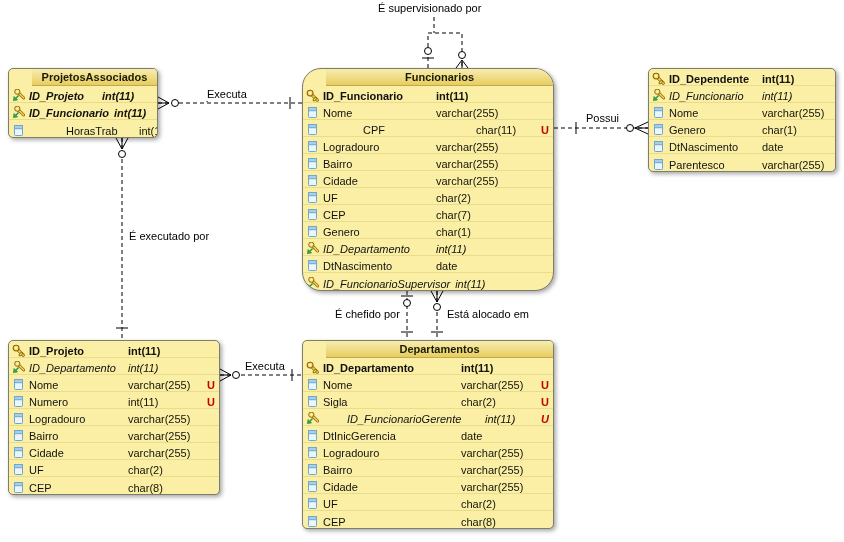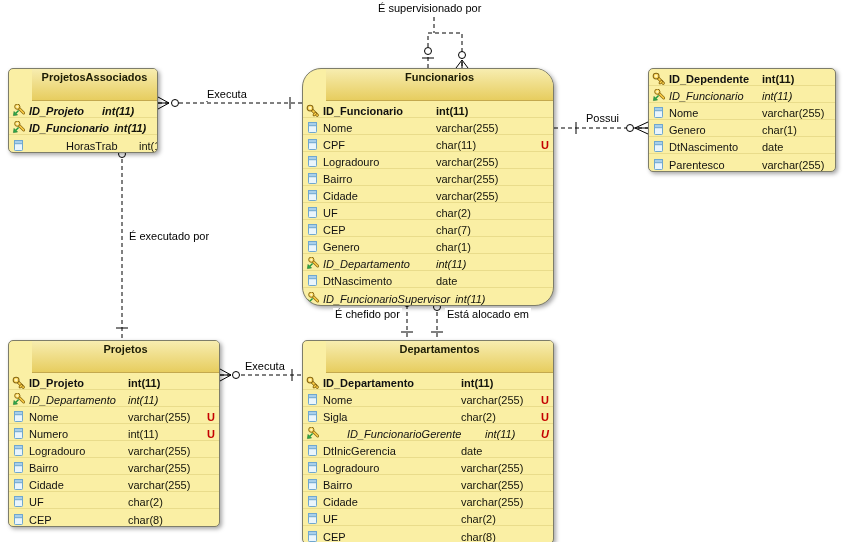--- a/index.html
+++ b/index.html
@@ -14,21 +14,21 @@
   .rel-label{
     position:absolute;z-index:3;background:#ffffff;padding:0 2px;white-space:nowrap;
     font-size:11px;line-height:13px;color:#000;
   }
   .table-node{
     position:absolute;z-index:2;box-sizing:border-box;
     border:1px solid #7d7d6a;border-radius:5px;background:#FAEFA4;
     box-shadow:2px 2px 4px rgba(0,0,0,0.35);overflow:hidden;
   }
   .table-header{
-    box-sizing:border-box;height:32px;line-height:16px;text-align:center;
+    box-sizing:border-box;height:17px;line-height:16px;text-align:center;
     font-weight:bold;color:#1c1c05;
     background:linear-gradient(#F7EDB0,#E7CD5F);
     border-bottom:1px solid #C4A94E;
     white-space:nowrap;overflow:hidden;margin-left:23px;
   }
   .table-row{
     box-sizing:border-box;display:flex;align-items:flex-end;height:17px;
     padding:0 4px 0 3px;border-bottom:1px solid #E9DC8B;white-space:nowrap;
   }
   .table-row:last-child{border-bottom:none;}
@@ -183,21 +183,21 @@
           <span class="col-name" style="min-width: 108px;">Nome</span>
           <span class="col-type">varchar(255)</span>
         </div>
         <div class="table-row normal">
           <span class="icon">
             <svg viewBox="0 0 13 13" width="13" height="13">
               <rect x="2.5" y="1.5" width="8" height="10" rx="0.8" fill="#EAF5FC" stroke="#6FA7CF" stroke-width="1"></rect>
               <rect x="2.5" y="1.5" width="8" height="3.2" fill="#A8CFEA" stroke="#6FA7CF" stroke-width="1"></rect>
             </svg>
           </span>
-          <span class="col-name" style="min-width: 108px;">CPF</span>
+          <span class="col-name" style="min-width: 108px; margin-left: 40px;">CPF</span>
           <span class="col-type">char(11)</span>
           <span class="ubadge">U</span>
         </div>
         <div class="table-row normal">
           <span class="icon">
             <svg viewBox="0 0 13 13" width="13" height="13">
               <rect x="2.5" y="1.5" width="8" height="10" rx="0.8" fill="#EAF5FC" stroke="#6FA7CF" stroke-width="1"></rect>
               <rect x="2.5" y="1.5" width="8" height="3.2" fill="#A8CFEA" stroke="#6FA7CF" stroke-width="1"></rect>
             </svg>
           </span>
@@ -363,21 +363,20 @@
             <svg viewBox="0 0 13 13" width="13" height="13">
               <rect x="2.5" y="1.5" width="8" height="10" rx="0.8" fill="#EAF5FC" stroke="#6FA7CF" stroke-width="1"></rect>
               <rect x="2.5" y="1.5" width="8" height="3.2" fill="#A8CFEA" stroke="#6FA7CF" stroke-width="1"></rect>
             </svg>
           </span>
           <span class="col-name" style="min-width: 88px;">Parentesco</span>
           <span class="col-type">varchar(255)</span>
         </div>
       </div>
       <div class="table-node" style="left: 8px; top: 340px; width: 212px;">
-        <div class="table-header">Projetos</div>
         <div class="table-row pk">
           <span class="icon">
             <svg viewBox="0 0 13 13" width="13" height="13">
               <line x1="5.4" y1="5.4" x2="11.2" y2="11.2" stroke="#8A6914" stroke-width="3.2" stroke-linecap="round"></line>
               <line x1="5.4" y1="5.4" x2="11.2" y2="11.2" stroke="#FFD147" stroke-width="1.6" stroke-linecap="round"></line>
               <line x1="8.0" y1="11.0" x2="9.7" y2="9.3" stroke="#8A6914" stroke-width="2.8" stroke-linecap="round"></line>
               <line x1="8.2" y1="10.8" x2="9.5" y2="9.5" stroke="#FFD147" stroke-width="1.3" stroke-linecap="round"></line>
               <circle cx="4.1" cy="4.1" r="2.9" fill="#FFDF6B" stroke="#8A6914" stroke-width="1.1"></circle>
               <circle cx="4.1" cy="4.1" r="1.1" fill="#FCF4CF"></circle>
             </svg>

